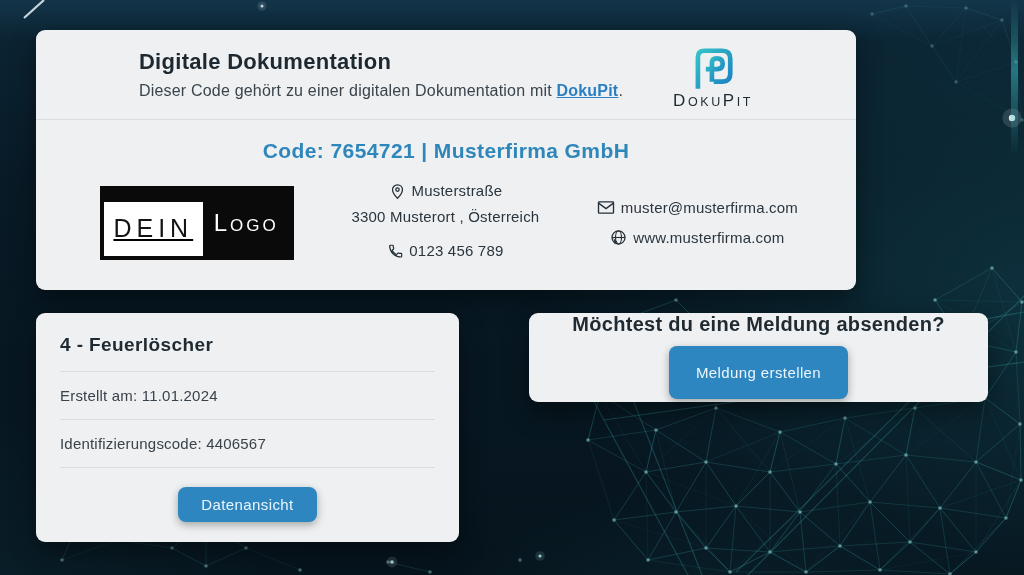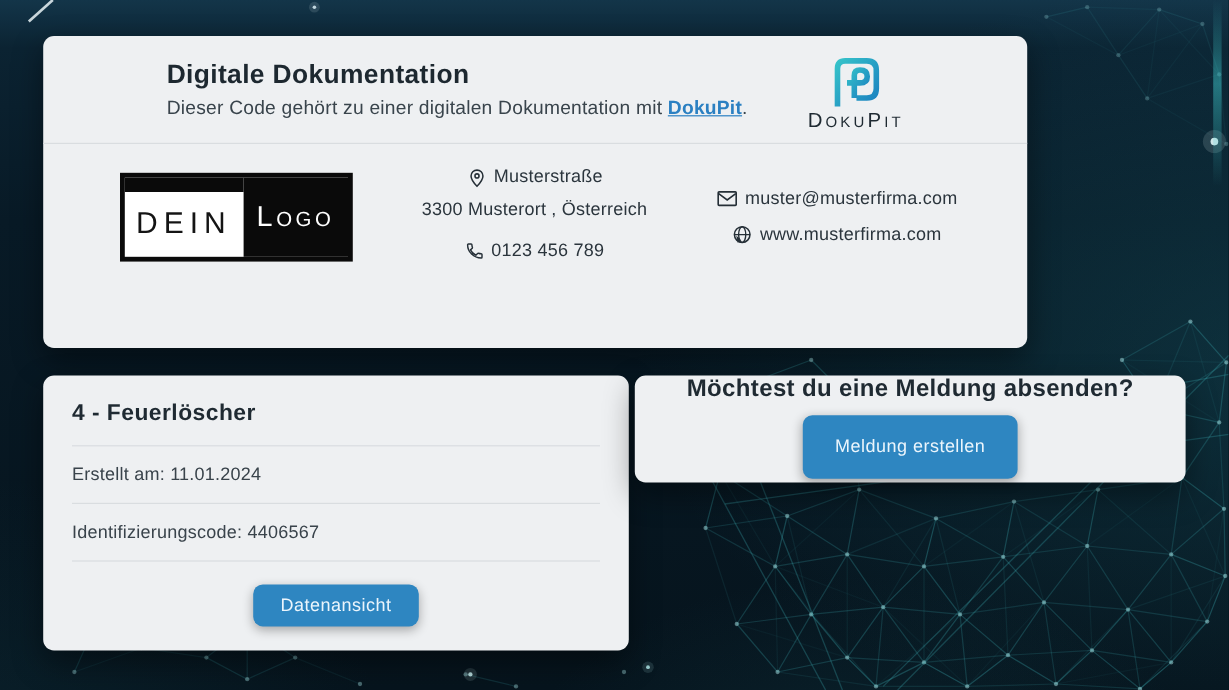--- a/index.html
+++ b/index.html
@@ -39,39 +39,39 @@
   .top-body{text-align:center;}
   .code-line{
     margin-top:19px;font-size:21px;font-weight:700;color:#2e86ba;letter-spacing:.4px;
   }
   .company-row{
     display:flex;align-items:center;justify-content:space-between;
     padding:17px 58px 0 64px;
   }
   
   .ph-logo{width:186px;height:66px;border:4px solid #0a0a0a;background:#fff;display:flex;}
-  .ph-left{width:53%;display:flex;flex-direction:column;}
+  .ph-left{width:53%;display:flex;flex-direction:column;text-decoration:underline;}
   .ph-left .strip{height:12px;background:#0a0a0a;}
   .ph-left .face{
     flex:1;display:flex;align-items:center;justify-content:center;
     font-size:25px;letter-spacing:5px;color:#141414;
   }
   .ph-right{width:47%;display:flex;flex-direction:row;}
   .ph-right .strip{height:12px;background:#ffffff;}
   .ph-right .face{
     flex:1;background:#0a0a0a;display:flex;align-items:center;justify-content:center;
     color:#fff;font-size:24px;letter-spacing:3px;font-variant:small-caps;
   }
   .contact-mid{text-align:center;font-size:15px;color:#2b353d;line-height:1.5;letter-spacing:.2px;}
   .icon-line{display:inline-flex;align-items:center;gap:6px;}
   .icon-line svg{flex:0 0 auto;}
   .phone-line{margin-top:11px;}
   .contact-right{display:flex;flex-direction:column;gap:13px;align-items:center;font-size:15px;color:#2b353d;letter-spacing:.2px;justify-content:flex-end;}
   
-  #item-card{left:36px;top:313px;width:488px;height:229px;}
+  #item-card{left:36px;top:313px;width:423px;height:229px;}
   .item-title{padding:21px 24px 15px;font-size:19px;font-weight:700;color:#1f2a32;letter-spacing:.4px;}
   .item-row{margin:0 24px;border-top:1px solid #d9dde0;padding:15px 0;font-size:15px;color:#39434b;letter-spacing:.2px;}
   .btn-wrap{margin:0 24px;border-top:1px solid #d9dde0;padding-top:19px;text-align:center;}
   .btn{
     display:inline-block;background:#2e86c1;color:#ebf5fc;border:none;cursor:pointer;
     font-family:inherit;font-size:15px;letter-spacing:.4px;
     padding:9px 23px;border-radius:8px;box-shadow:0 3px 9px rgba(0,0,0,.32);
   }
   
   #report-card{left:529px;top:313px;width:459px;height:89px;text-align:center;}
@@ -350,20 +350,21 @@
         <div class="wordmark">
           <span class="big">D</span>
             <span class="sm">oku</span>
             <span class="big">P</span>
             <span class="sm">it</span>
         </div>
       </div>
     </div>
 
     <div class="top-body">
+      <div class="code-line">Code: 7654721 | Musterfirma GmbH</div>
 
       <div class="company-row">
 
         <div class="ph-logo">
           <div class="ph-left">
             <div class="strip"></div>
             <div class="face">DEIN</div>
           </div>
           <div class="ph-right">
             <div class="strip"></div>

